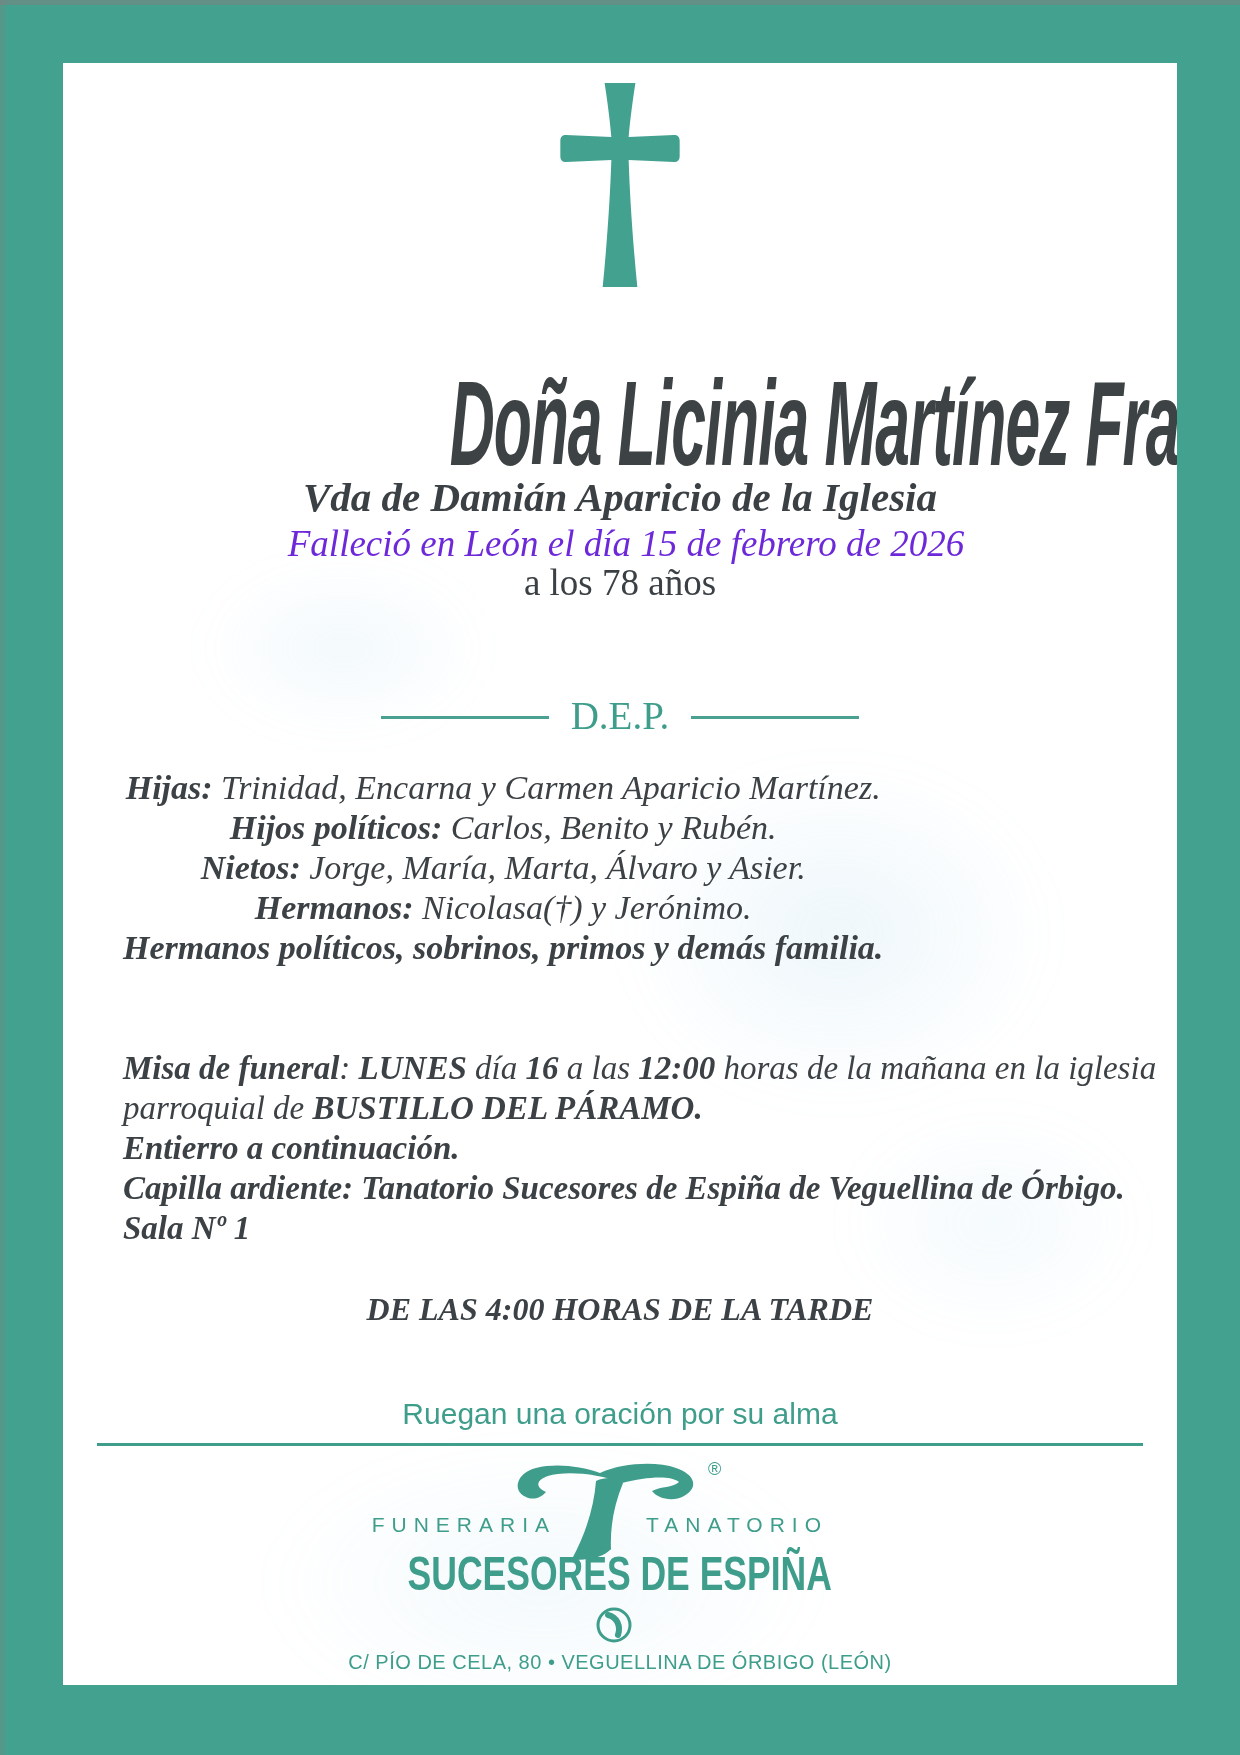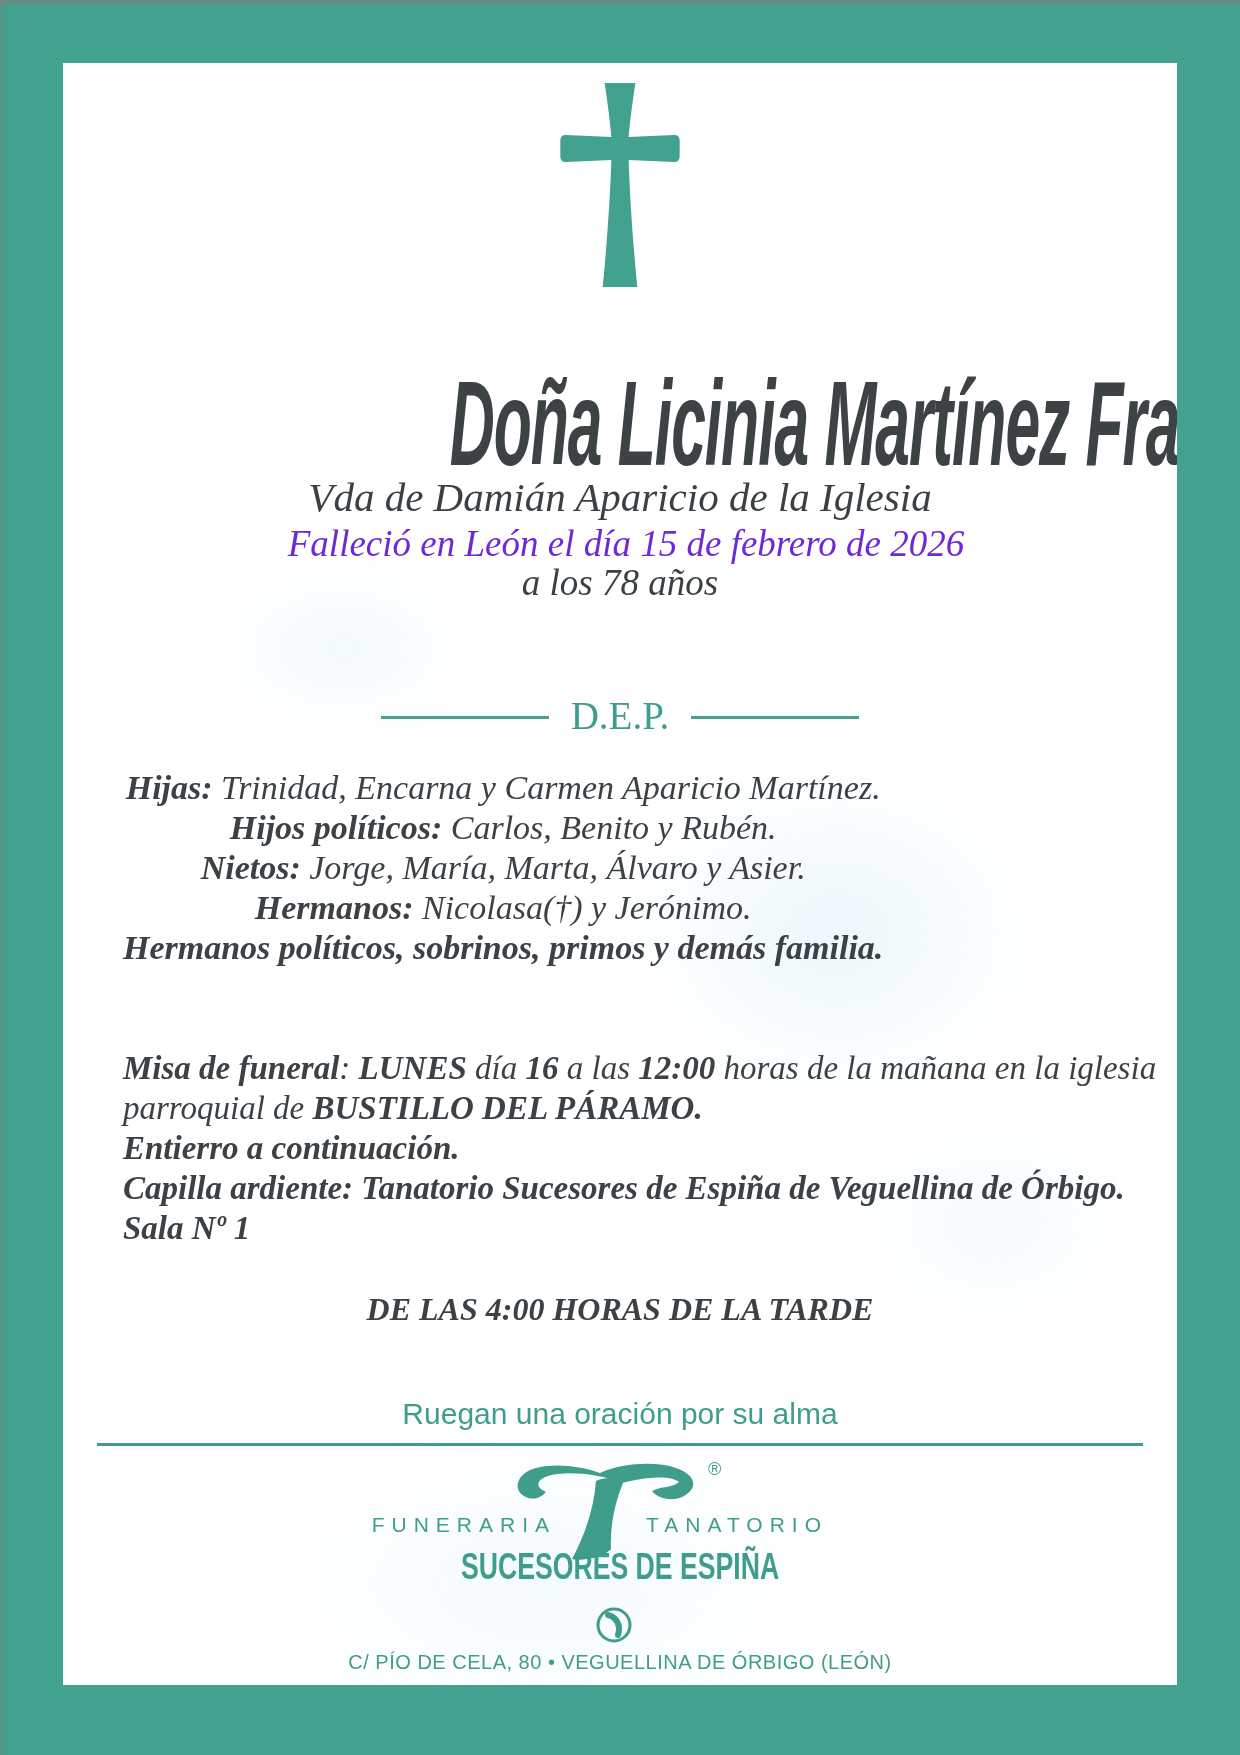--- a/index.html
+++ b/index.html
@@ -24,23 +24,23 @@
   .cross-wrap{top:20px;}
   .cross-wrap svg{display:inline-block;}
 
   .title{
     top:300px;white-space:nowrap;color:#3d4245;
     font-family:"Liberation Sans",sans-serif;font-weight:700;font-style:italic;
     font-size:120px;line-height:1;letter-spacing:-2px;
   }
   .title .squeeze{display:inline-block;transform:scaleX(.52);transform-origin:center top;}
 
-  .subtitle{top:410px;font-size:41px;font-weight:400;font-style:italic;color:#3b4044;}
+  .subtitle{top:410px;font-size:41px;font-weight:700;font-style:italic;color:#3b4044;}
   .deathline{top:459px;font-size:37px;font-style:italic;color:#6d28d9;margin-left:12px;}
-  .ageline{top:498px;font-size:37px;font-style:italic;color:#3b4044;}
+  .ageline{top:498px;font-size:37px;color:#3b4044;}
 
   .sacraments{top:556px;font-family:"Liberation Sans",sans-serif;font-size:23px;line-height:31px;color:#3f9d8b;}
 
   .dep-row{top:630px;color:#3f9d8b;font-size:39px;}
   .dep-rule{display:inline-block;width:168px;height:3px;background:#4aa192;vertical-align:middle;margin:0 22px 6px 22px;}
 
   .fam-block{position:absolute;left:60px;top:705px;color:#3c4145;
     font-size:34px;font-style:italic;line-height:40px;}
   .fam-line{white-space:nowrap;text-align:center;}
   .b{font-weight:700;}
@@ -58,21 +58,21 @@
   .logo-wrap{top:1390px;}
   .logo-wrap svg{display:inline-block;transform:translateX(-12px);}
   .registered{position:absolute;left:50%;margin-left:88px;top:1396px;
     font-family:"Liberation Sans",sans-serif;font-size:18px;color:#3f9d8b;}
 
   .funeraria{position:absolute;right:50%;margin-right:64px;top:1450px;}
   .tanatorio{position:absolute;left:50%;margin-left:26px;top:1450px;}
   .side-word{font-family:"Liberation Sans",sans-serif;font-size:21px;letter-spacing:7px;color:#3f9d8b;white-space:nowrap;}
 
   .brand{top:1483px;white-space:nowrap;color:#3f9d8b;
-    font-family:"Liberation Sans",sans-serif;font-weight:700;font-size:36px;letter-spacing:0px;}
+    font-family:"Liberation Sans",sans-serif;font-weight:700;font-size:48px;letter-spacing:0px;}
   .brand .squeeze{display:inline-block;transform:scaleX(.74);transform-origin:center top;}
 
   .phone-row{top:1543px;color:#3f9d8b;white-space:nowrap;}
   .phone-row svg{vertical-align:-6px;margin-right:12px;}
   .phone-num{font-family:"Liberation Sans",sans-serif;font-weight:700;font-size:40px;letter-spacing:3px;word-spacing:14px;}
 
   .address{top:1588px;font-family:"Liberation Sans",sans-serif;font-size:20px;letter-spacing:.5px;color:#3f9d8b;white-space:nowrap;}
 </style>
 </head>
 <body>

